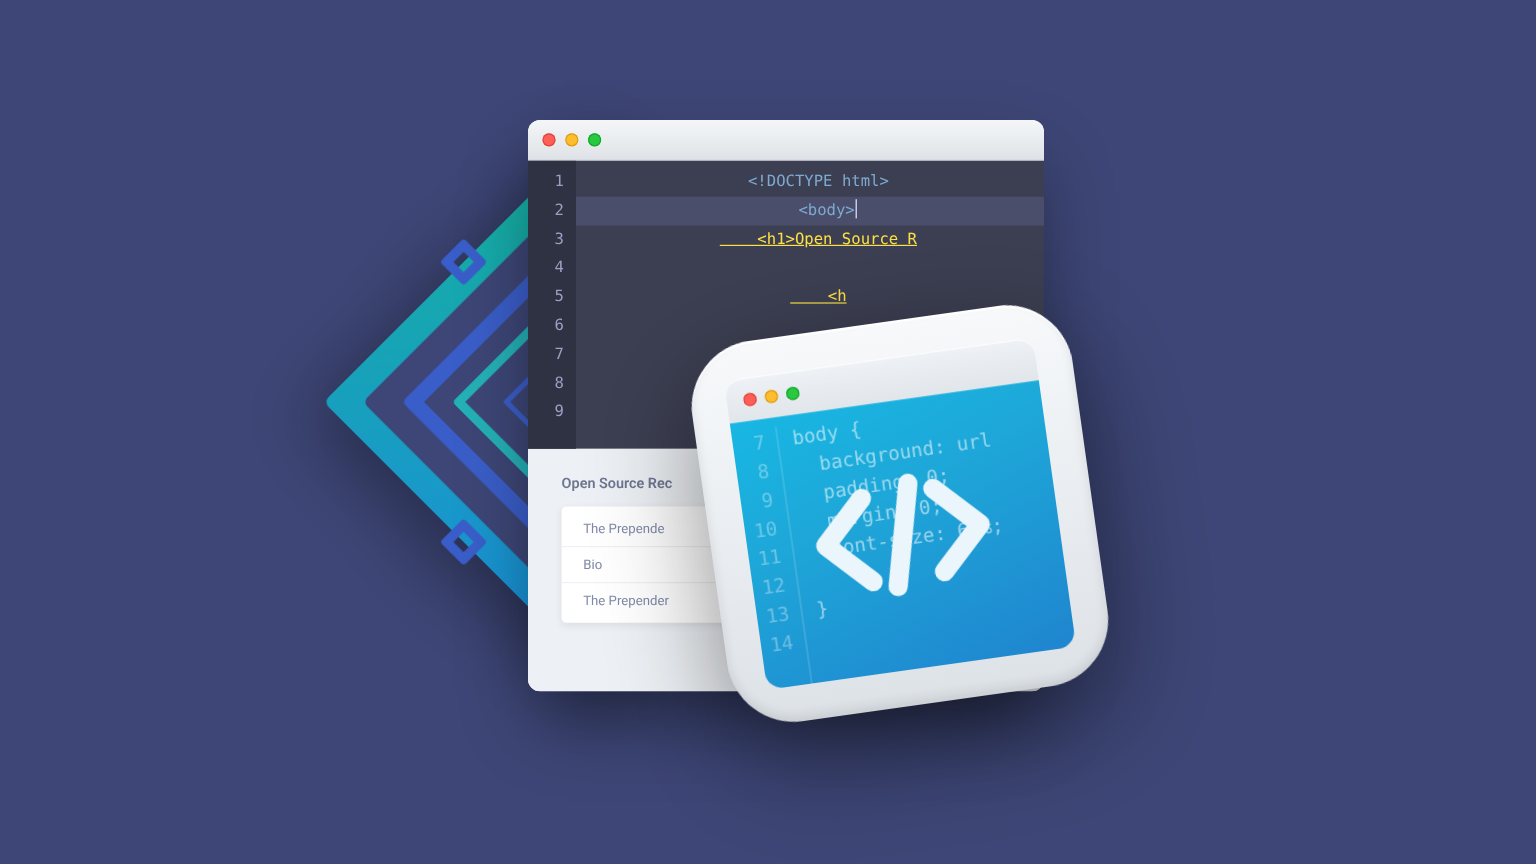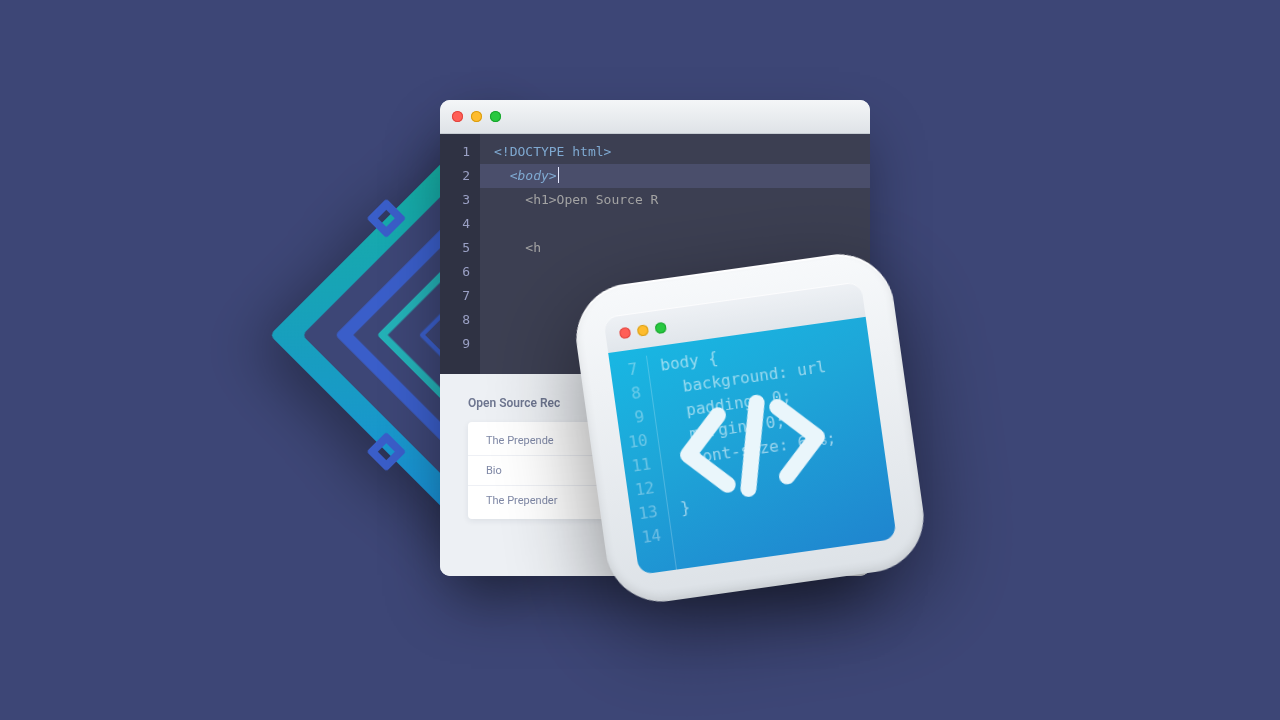--- a/index.html
+++ b/index.html
@@ -75,28 +75,29 @@
     color: #9aa0c4;
     text-align: right;
     padding: 6px 10px 6px 0;
   }
   .gutter div { height: 24px; }
   .code {
     flex: 1;
     padding: 6px 0;
     color: #b8bedf;
     position: relative;
+    text-align: center;
   }
   .code .line { height: 24px; padding-left: 14px; white-space: pre; position: relative; }
   .code .line.hl::before {
     content:''; position:absolute; inset:0; background:#4a4e6b;
   }
-  .code .line.hl > * { position: relative; font-style: italic; }
+  .code .line.hl > * { position: relative; }
   .code .tag { color: #7fa9d1; }
-  .code .txt { color: #a3a3a3; }
+  .code .txt { color: #fde047; text-decoration: underline; }
   .cursor {
     display:inline-block; width:1px; height:16px; background:#e6e9ff;
     vertical-align:-3px; margin-left:1px;
   }
 
   .previewpane {
     padding: 22px 28px 24px;
     background: #edf0f4;
     height: calc(100% - 34px - 240px);
     font-family: -apple-system, 'Segoe UI', Roboto, sans-serif;

